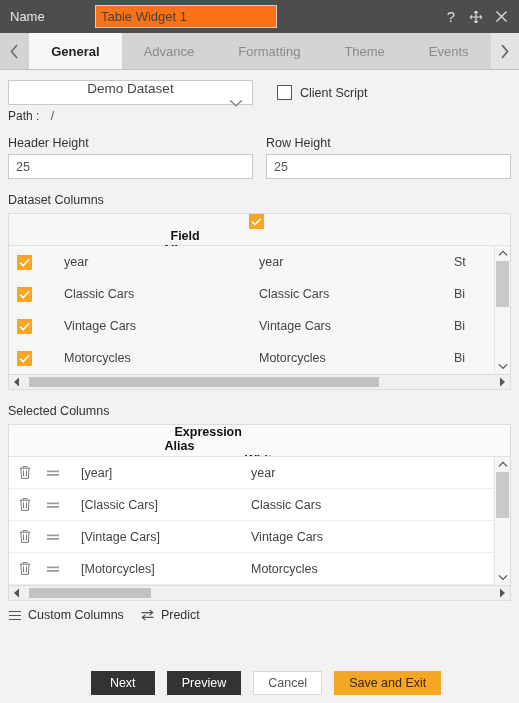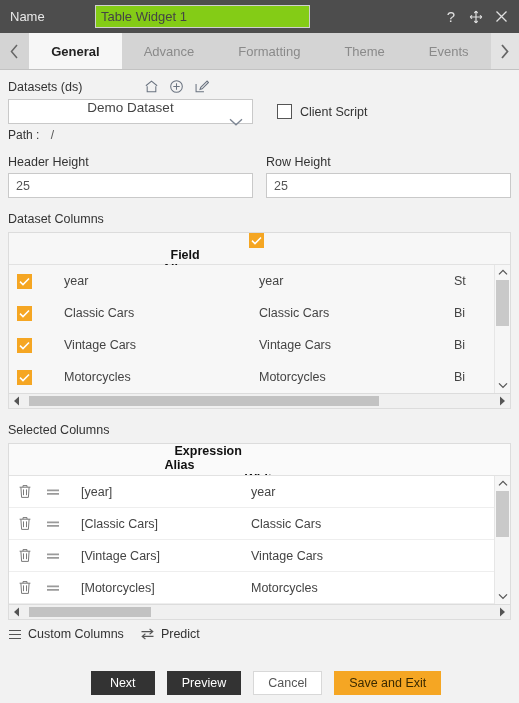--- a/index.html
+++ b/index.html
@@ -11,21 +11,21 @@
     overflow: hidden;
   }
 
   
   .titlebar {
     height: 33px; background: #4d4d4d;
     display: flex; align-items: center; padding: 0 10px;
   }
   .titlebar-label { color: #e8e8e8; font-size: 13px; width: 85px; }
   .title-input {
-    width: 215px; height: 23px; background: #84cc16; border: 1px solid #cfcfcf;
+    width: 182px; height: 23px; background: #f97316; border: 1px solid #cfcfcf;
     font-family: "Liberation Sans", sans-serif; font-size: 13px;
     color: #444; padding: 0 5px; outline: none;
   }
   .titlebar-icons { margin-left: auto; display: flex; align-items: center; gap: 9px; }
   .tb-icon { color: #e0e0e0; font-size: 15px; line-height: 1; cursor: pointer;
              display: flex; align-items: center; justify-content: center;
              width: 16px; height: 16px; }
   .tb-icon svg { display: block; }
 
   
@@ -171,43 +171,20 @@
   </div>
   <div class="tab-arrow right">
     <svg width="13" height="17" viewBox="0 0 13 17" fill="none" stroke="currentColor" stroke-width="1.8">
       <path d="M4 2 9.5 8.5 4 15"></path>
     </svg>
   </div>
 </div>
 
 <div class="content">
 
-  <div class="ds-head">
-    <div class="row-label">Datasets (ds)</div>
-    <div class="ds-icons">
-      <span>
-        <svg width="15" height="15" viewBox="0 0 16 16" fill="none" stroke="currentColor" stroke-width="1.1">
-          <path d="M2 7.2 8 2.3l6 4.9"></path>
-            <path d="M3.4 7.6v6.1h9.2V7.6"></path>
-        </svg>
-      </span>
-      <span>
-        <svg width="15" height="15" viewBox="0 0 16 16" fill="none" stroke="currentColor" stroke-width="1.1">
-          <circle cx="8" cy="8" r="6.2"></circle>
-            <path d="M8 4.6v6.8M4.6 8h6.8"></path>
-        </svg>
-      </span>
-      <span>
-        <svg width="15" height="15" viewBox="0 0 16 16" fill="none" stroke="currentColor" stroke-width="1.1">
-          <path d="M2.2 5.2V13.6h8.4"></path>
-            <path d="M13.9 2.2 7.2 8.9 6.4 11.2 8.7 10.4l6.7-6.7z"></path>
-        </svg>
-      </span>
-    </div>
-  </div>
 
   <div class="ds-select-row">
     <div class="select-box">
       <span>Demo Dataset</span>
       <span class="caret">
         <svg width="16" height="10" viewBox="0 0 16 10" fill="none" stroke="currentColor" stroke-width="1.3">
           <path d="M2 2.2 8 7.8l6-5.6"></path>
         </svg>
       </span>
     </div>

